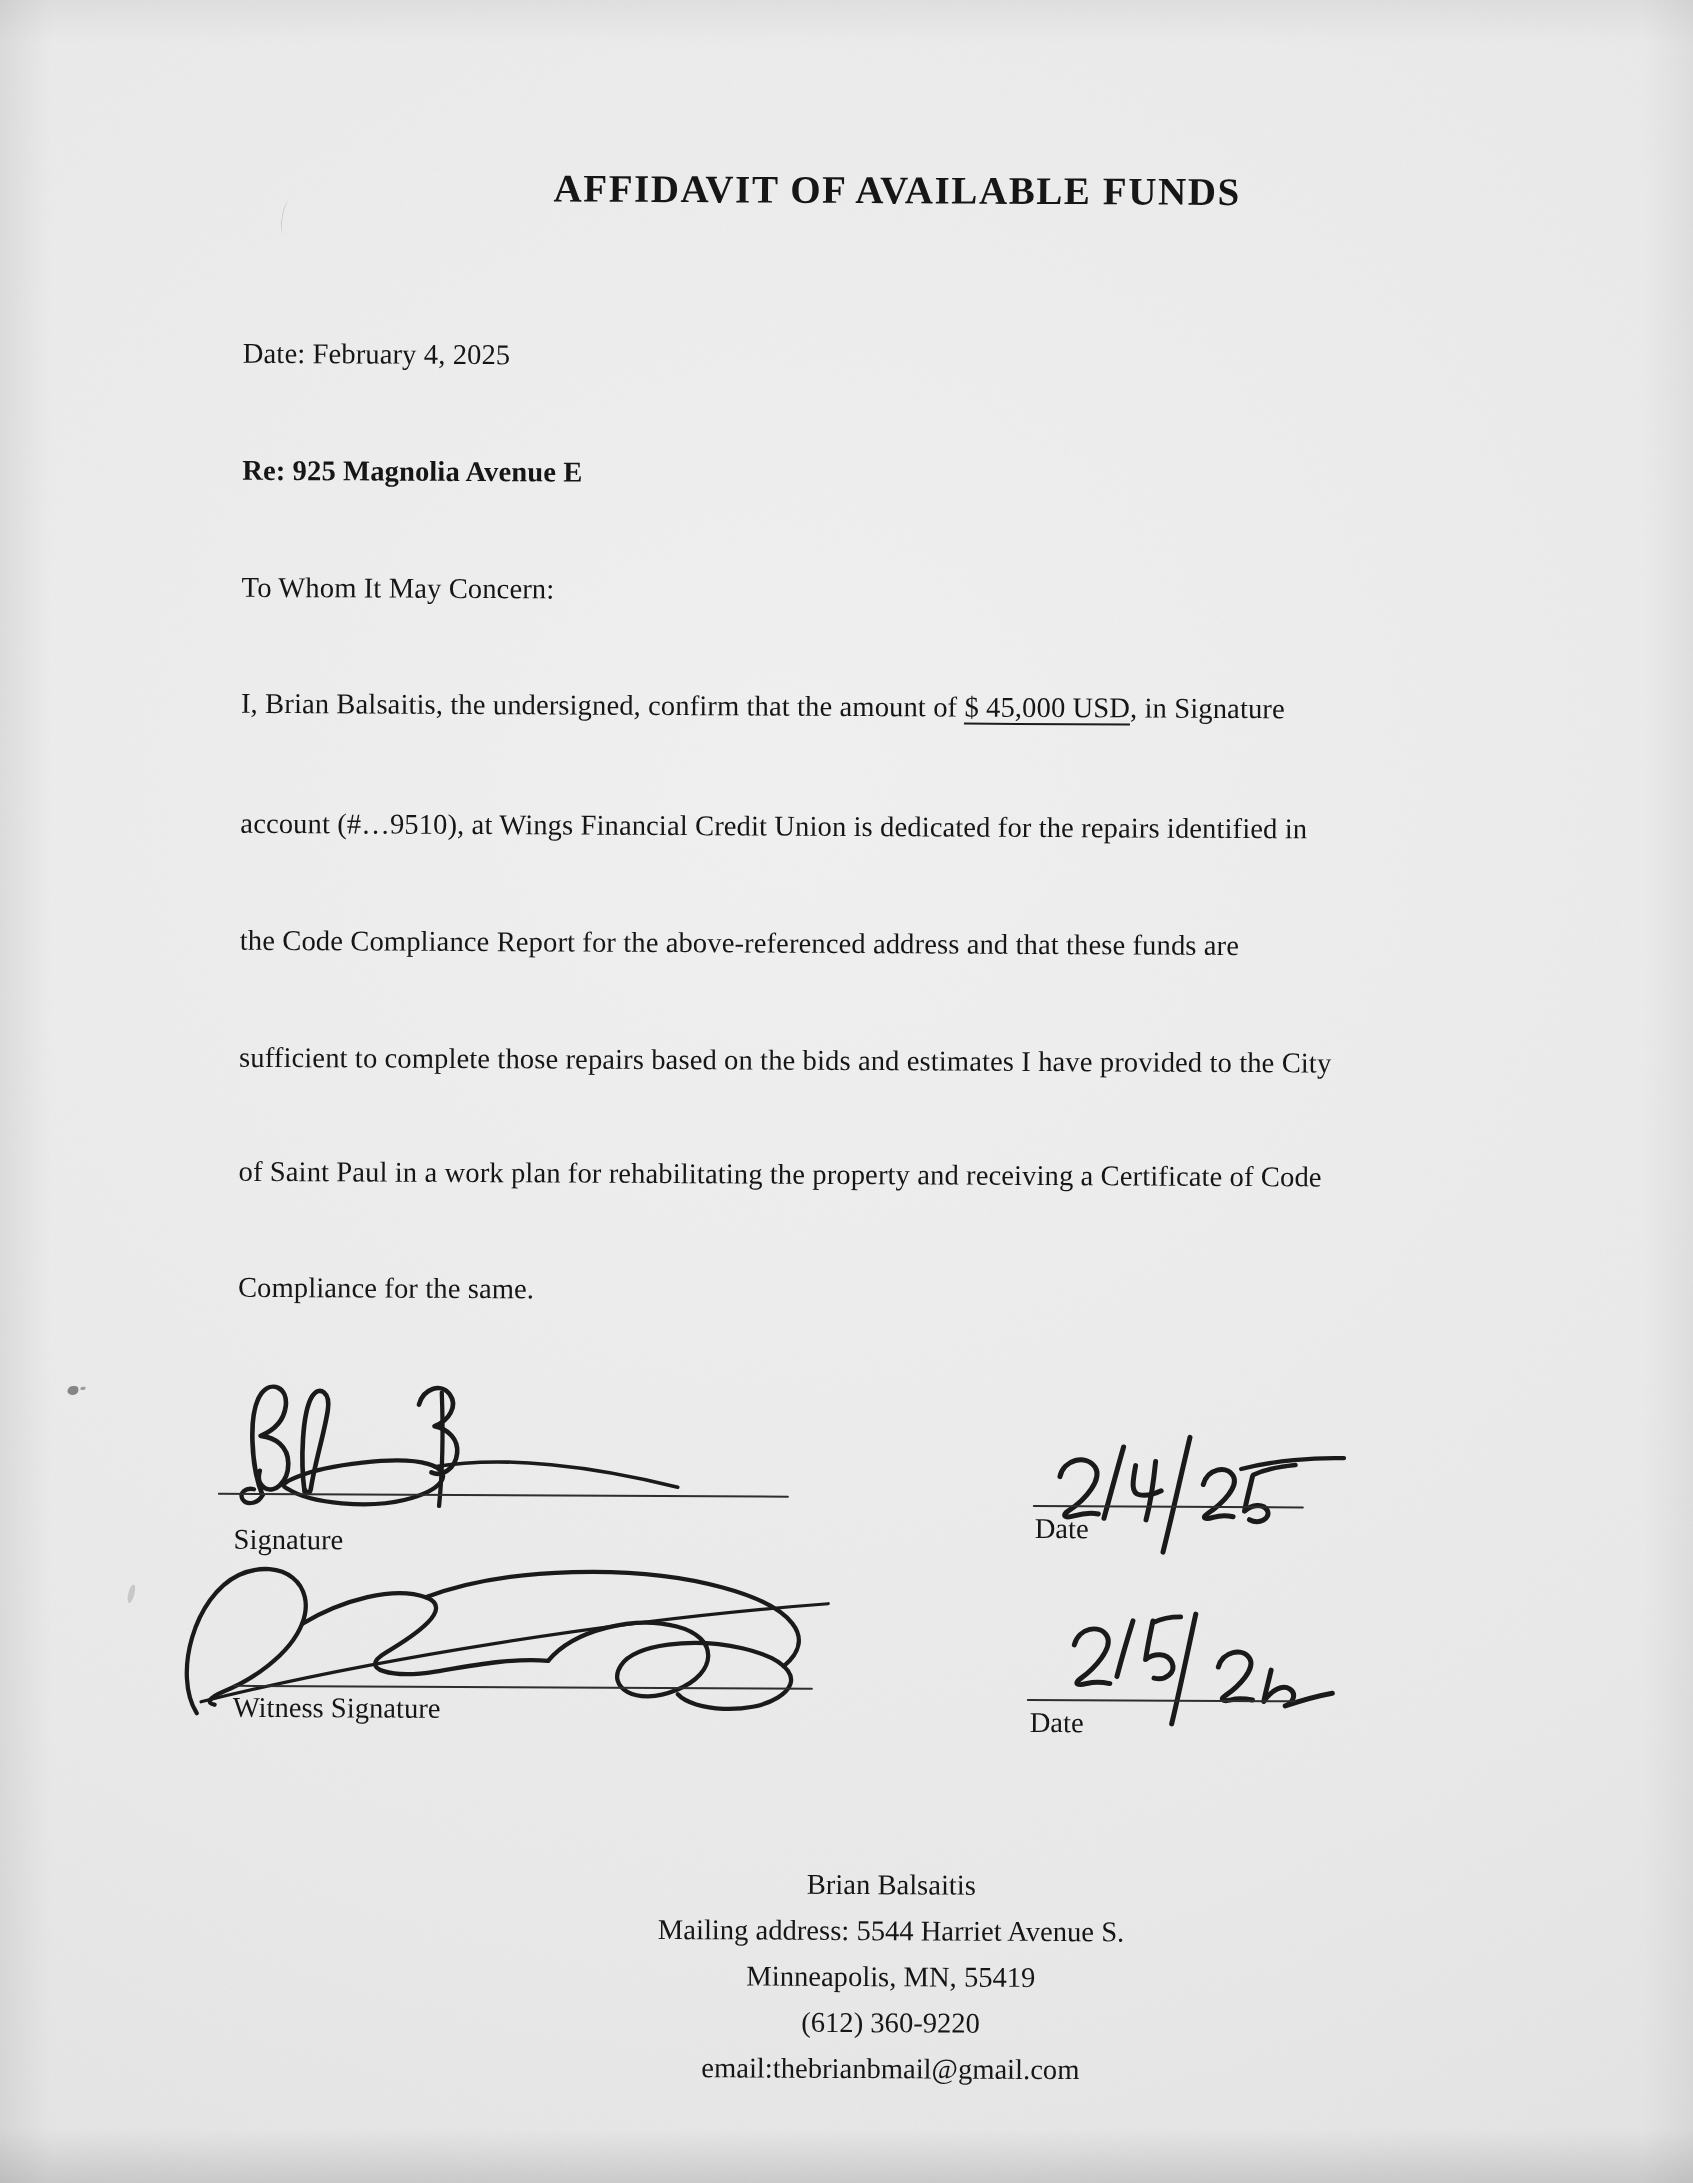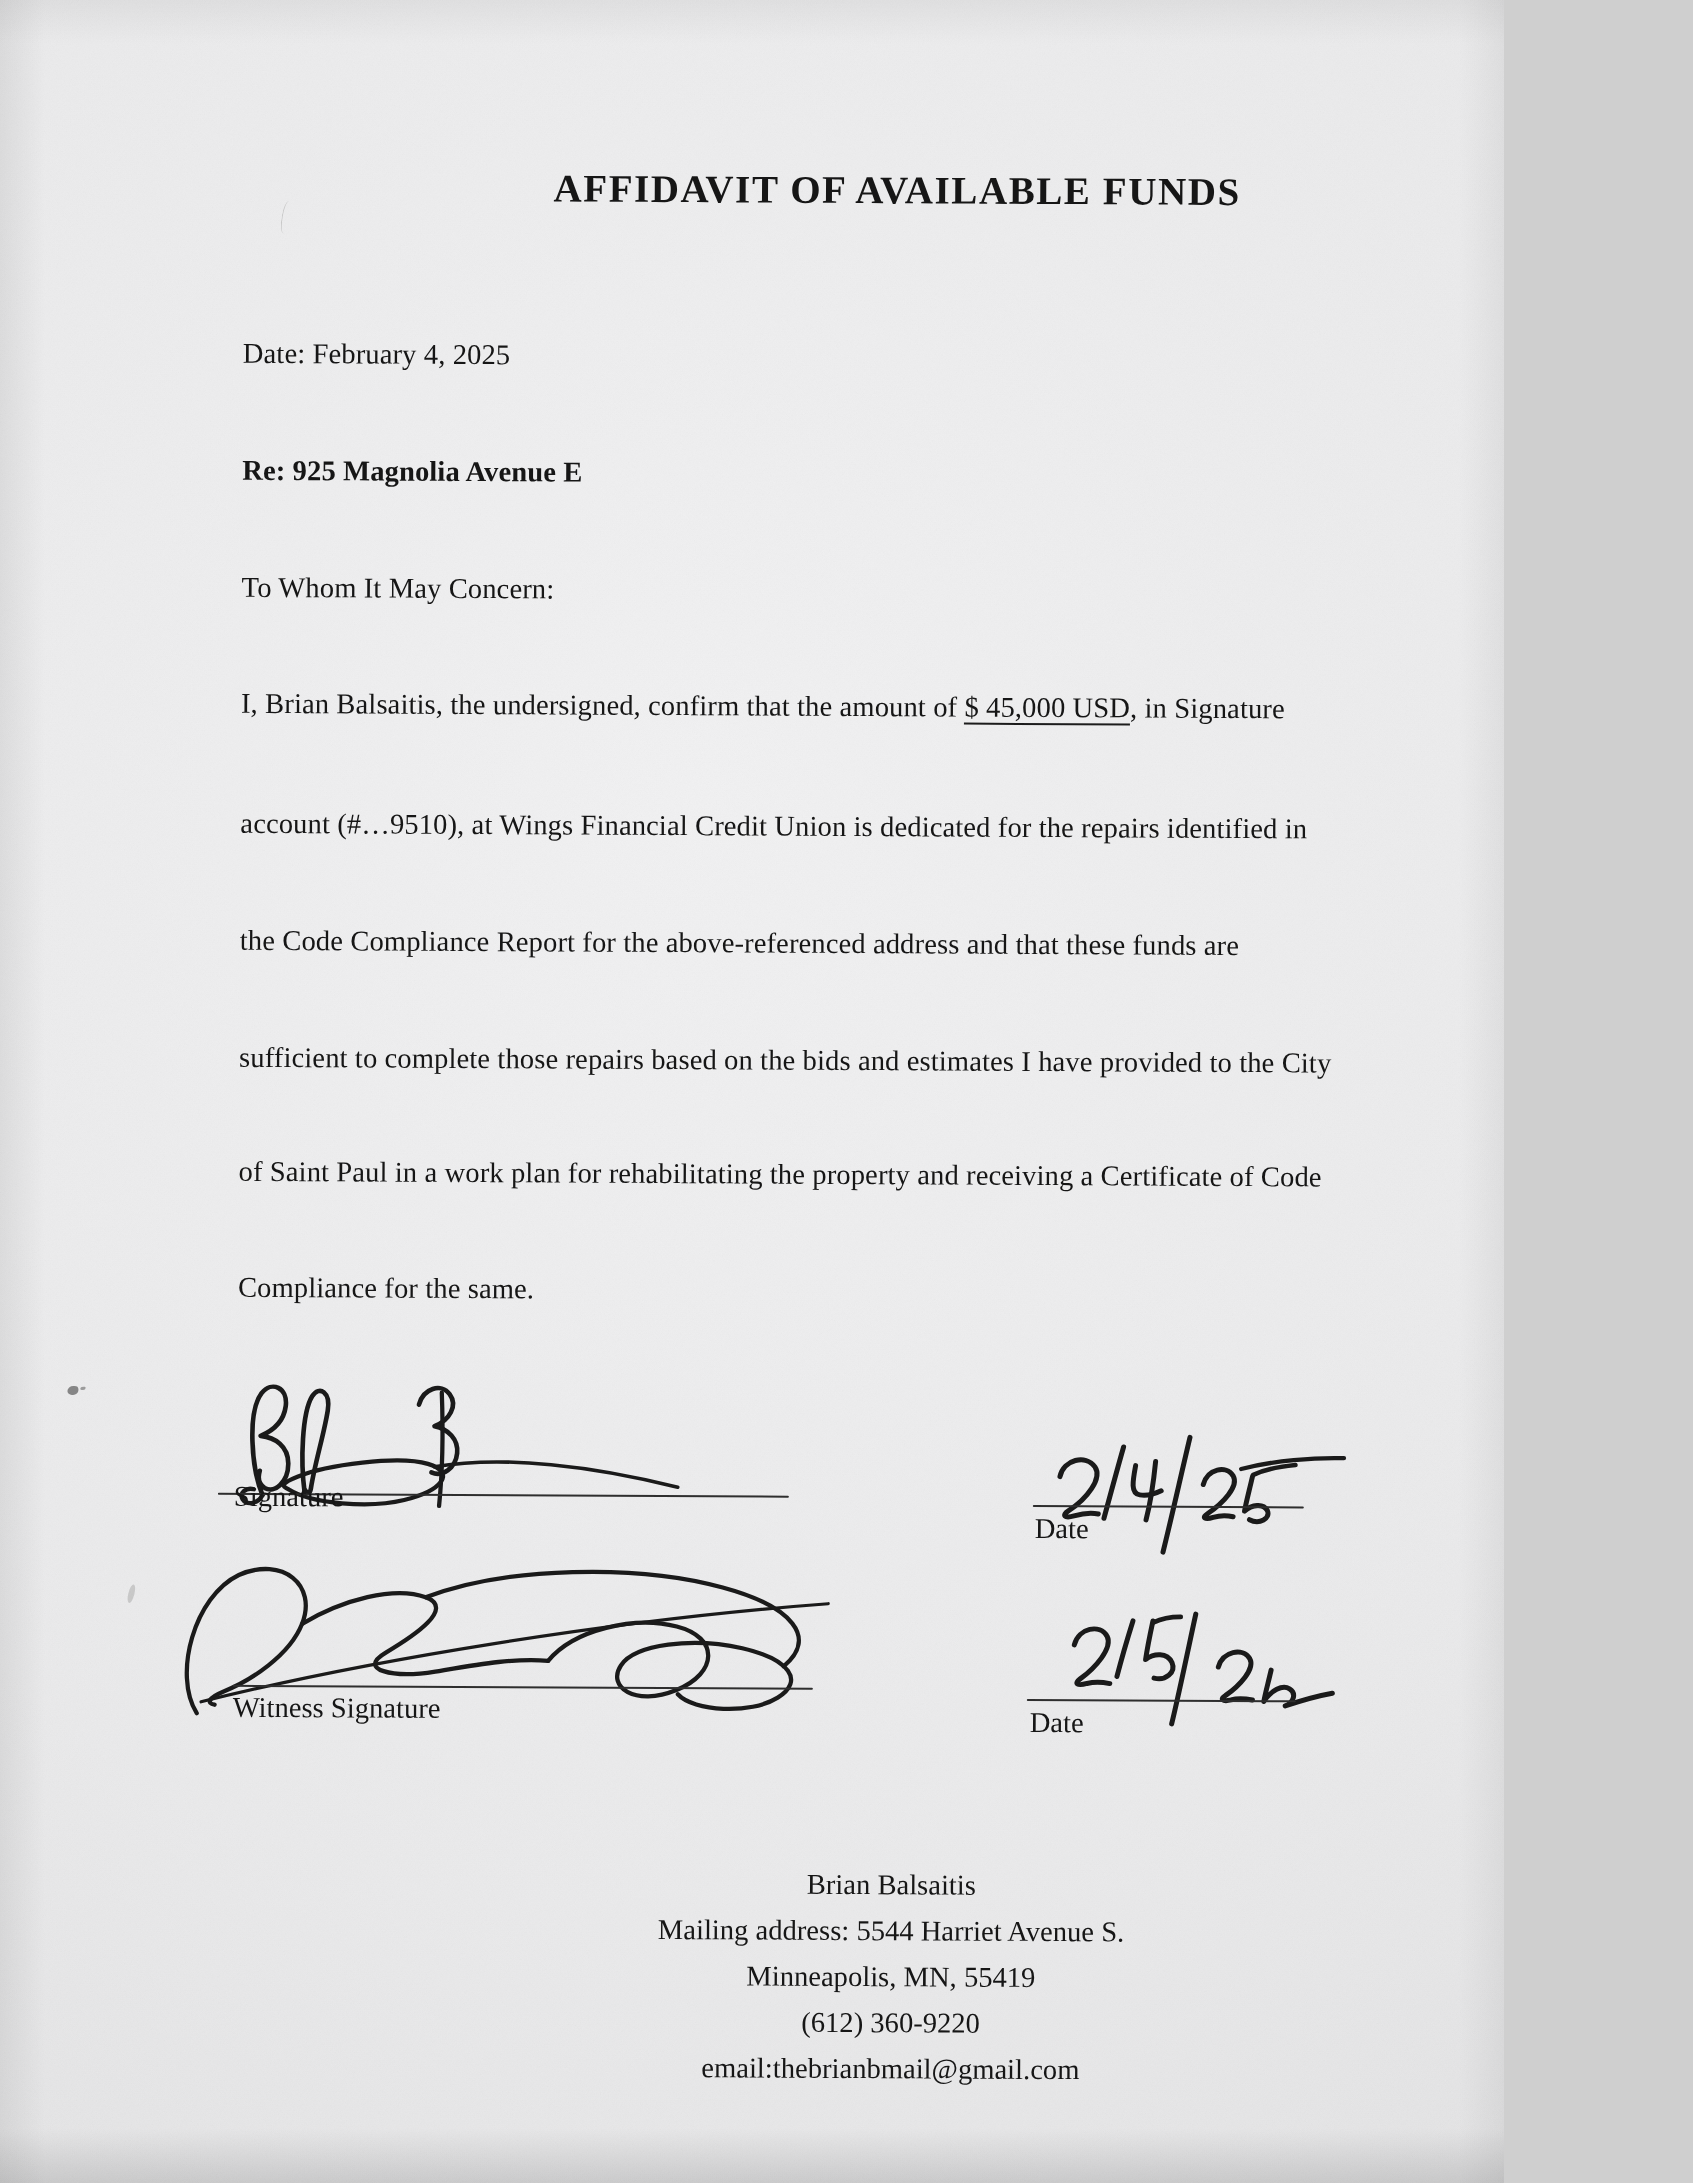--- a/index.html
+++ b/index.html
@@ -1,19 +1,19 @@
 <!DOCTYPE html>
 <html style="font-size:11.4px"><head>
 <meta charset="utf-8">
 <title>Scanned Document</title>
 <style>
   html,body{margin:0;padding:0;background:#cfcfcf;}
   .page{
     position:relative;
-    width:1504px;height:2183px;
+    width:1693px;height:2183px;
     background:
       linear-gradient(to bottom, rgba(120,120,120,.10), rgba(120,120,120,0) 2%, rgba(120,120,120,0) 97.5%, rgba(110,110,110,.22)),
       linear-gradient(to right, rgba(110,110,110,.12), rgba(110,110,110,0) 3%, rgba(110,110,110,0) 97%, rgba(120,120,120,.10)),
       radial-gradient(ellipse 130% 95% at 46% 36%, #f1f1f2 0%, #eaeaeb 55%, #e2e2e3 85%, #dcdcdd 100%);
     overflow:hidden;
     font-family:"Liberation Serif","DejaVu Serif",serif;
     color:#161616;
   }
   .tilt{position:absolute;inset:0;transform:rotate(.3deg);transform-origin:847px 1092px;}
   .abs{position:absolute;}
@@ -60,21 +60,21 @@
     <svg class="pen" style="left:207px;top:1377px;" width="628" height="146" viewBox="0 0 880 205" aria-label="BLB">
       <path d="M 80 170 C 64 132, 58 54, 78 27 C 92 9, 115 19, 112 45 C 109 69, 91 81, 77 87 C 97 89, 116 101, 116 126 C 116 152, 97 168, 83 160 C 75 155, 73 146, 76 136" stroke-width="6.5"></path>
       <path d="M 80 170 C 75 181, 59 186, 52 176 C 47 167, 57 159, 68 162" stroke-width="6"></path>
       <path d="M 139 165 C 133 122, 135 54, 149 31 C 159 15, 175 25, 171 51 C 166 84, 153 126, 148 160 C 147 167, 143 169, 140 163" stroke-width="6.5"></path>
       <path d="M 299 42 C 305 19, 330 11, 342 27 C 354 43, 342 64, 321 72 C 340 76, 355 90, 353 110 C 351 131, 332 144, 317 137" stroke-width="6.5"></path>
       <path d="M 331 25 C 333 72, 333 132, 328 184" stroke-width="6"></path>
       <path d="M 117 162 C 149 182, 230 188, 279 176 C 331 163, 353 137, 312 125 C 271 113, 169 127, 129 144 C 107 153, 105 157, 117 162" stroke-width="6"></path>
       <path d="M 321 129 C 420 112, 545 127, 663 156" stroke-width="5"></path>
     </svg>
     <div class="abs rule" style="left:220px;top:1496px;width:571px;"></div>
-    <div class="abs sig-label" style="left:236px;top:1484px;text-align:center;">Signature</div>
+    <div class="abs sig-label" style="left:236px;top:1527px;text-align:center;">Signature</div>
 
     <svg class="pen" style="left:1032px;top:1431px;" width="321" height="129" viewBox="0 0 450 180" aria-label="2/4/25">
       <path d="M 42 62 C 47 38, 78 30, 91 48 C 102 64, 80 93, 54 110 C 45 116, 48 121, 62 117 C 75 113, 86 112, 96 114" stroke-width="7"></path>
       <path d="M 131 20 C 122 52, 112 90, 104 120" stroke-width="7"></path>
       <path d="M 148 46 C 144 68, 141 85, 154 87 C 166 89, 176 85, 184 81" stroke-width="7"></path>
       <path d="M 176 40 C 173 72, 168 102, 163 122" stroke-width="7"></path>
       <path d="M 224 6 C 211 62, 198 122, 187 167" stroke-width="7"></path>
       <path d="M 243 72 C 249 50, 275 44, 285 60 C 293 74, 271 98, 249 113 C 241 118, 245 122, 257 118 C 267 115, 276 115, 285 117" stroke-width="7"></path>
       <path d="M 312 60 C 307 82, 303 97, 301 109 C 311 100, 327 97, 333 108 C 338 119, 322 128, 308 121" stroke-width="7"></path>
       <path d="M 313 58 C 330 50, 352 46, 372 44" stroke-width="6.5"></path>

